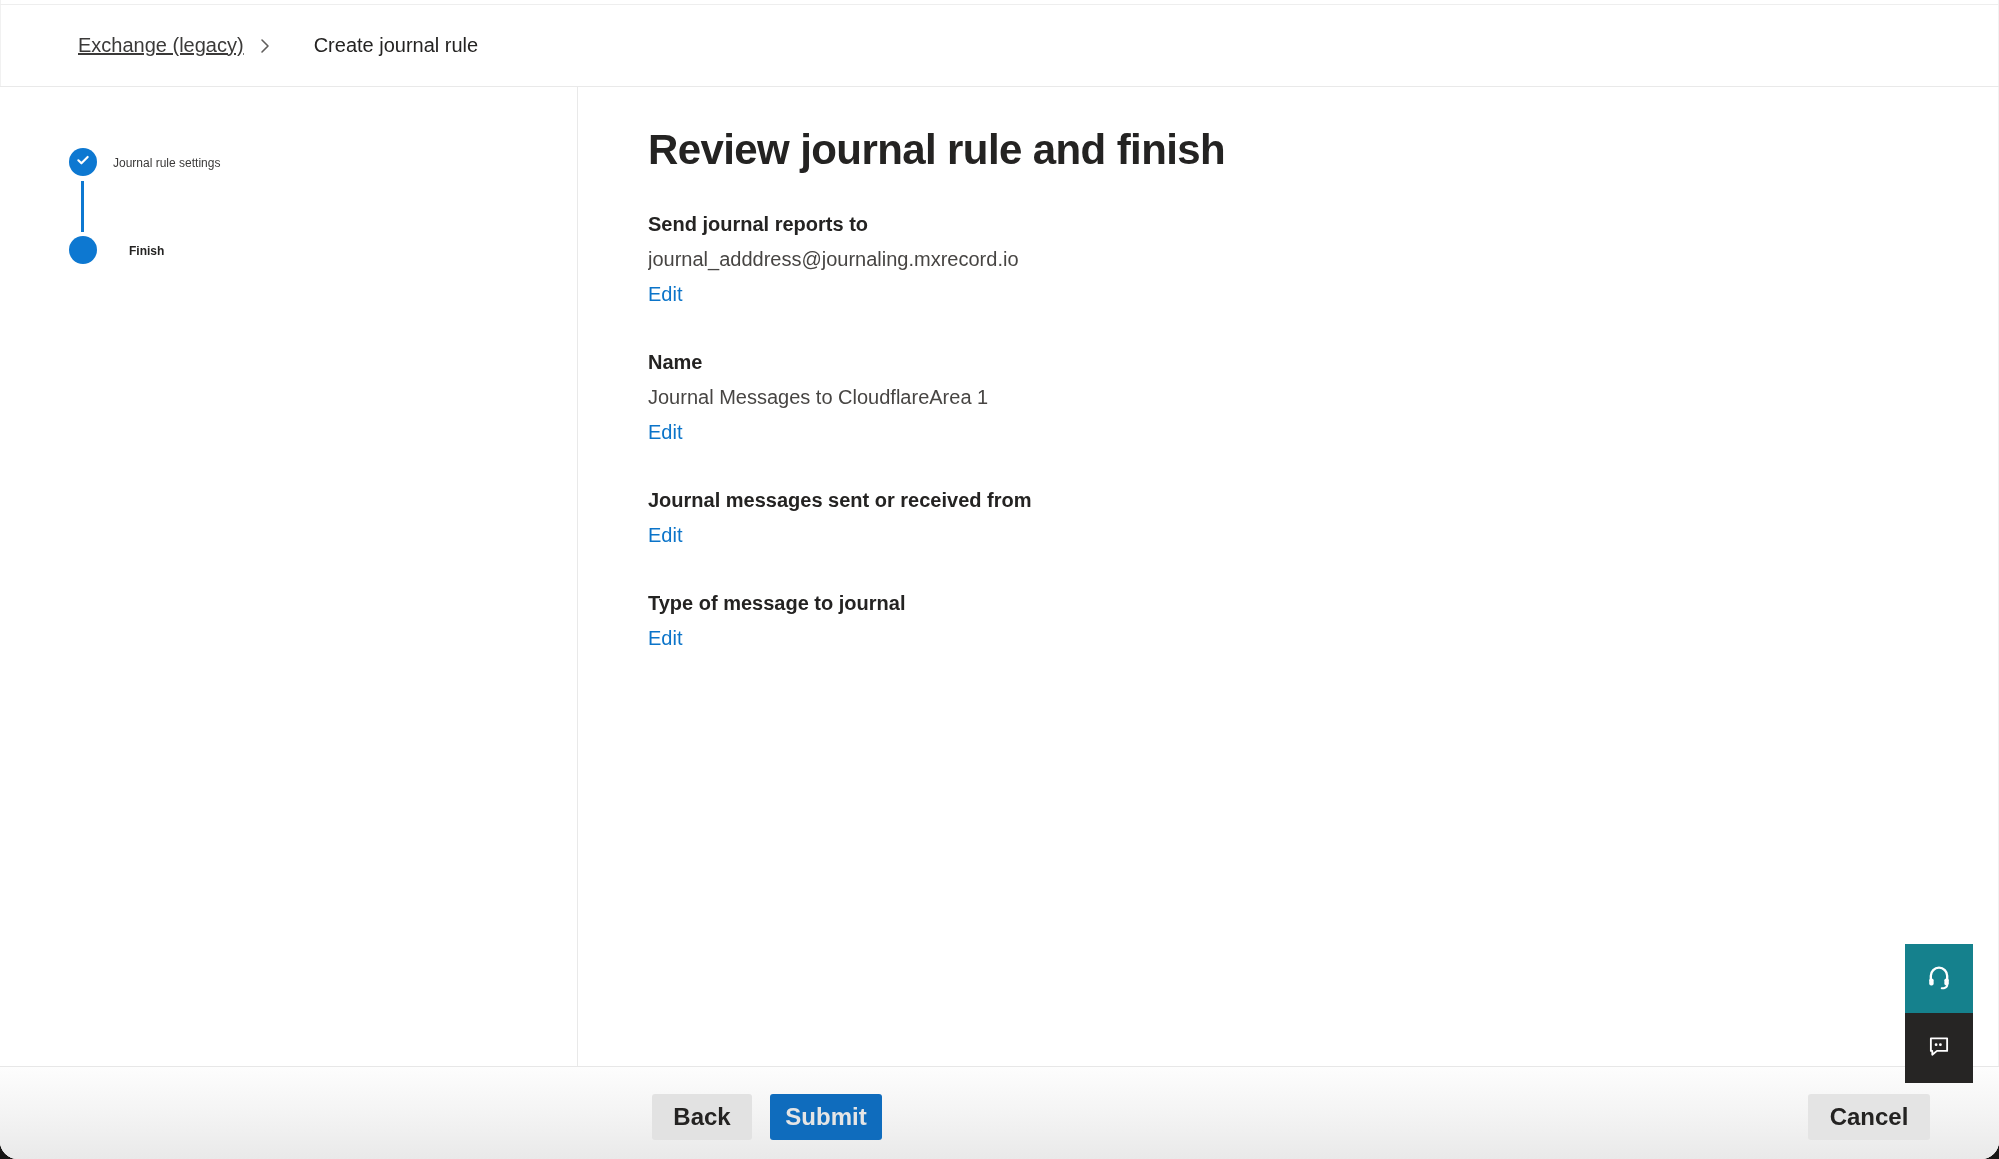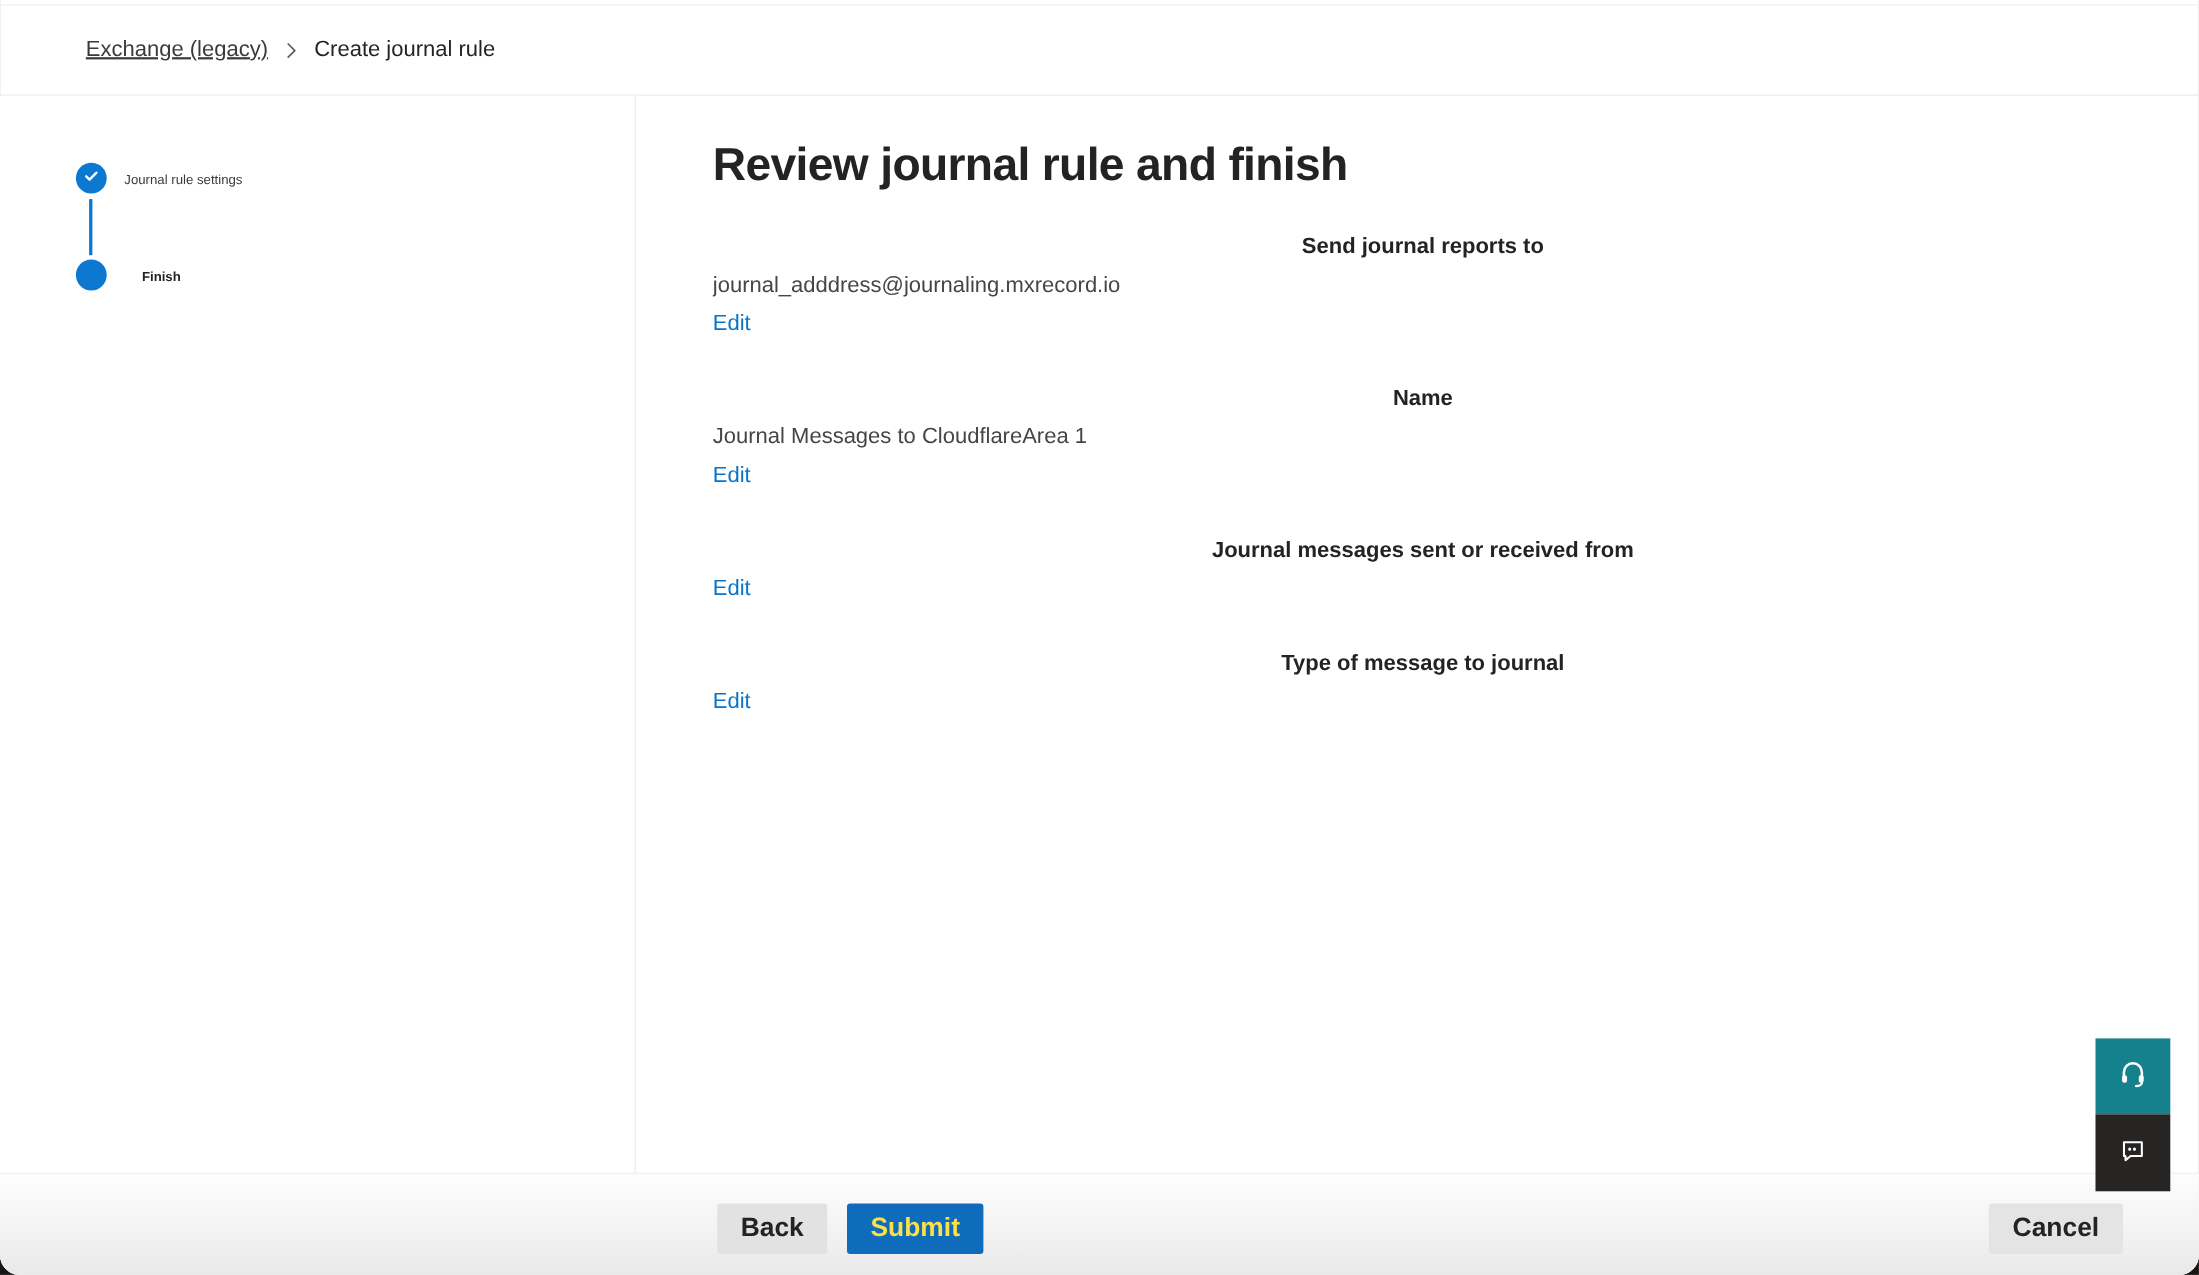--- a/index.html
+++ b/index.html
@@ -14,57 +14,57 @@
     border-radius:0 0 18px 18px;
     box-shadow:inset 1px 0 0 #f1f1f1, inset -1px 0 0 #f1f1f1;
   }
   .top-line{position:absolute;top:4px;left:0;right:0;height:1px;background:#eeeeee;}
 
   
   .header{position:absolute;top:5px;left:0;right:0;height:81px;border-bottom:1px solid var(--divider,#e9e9e9);padding-left:20px;}
   .breadcrumb{position:absolute;left:78px;top:0;height:81px;display:flex;align-items:center;gap:14px;font-size:20px;}
   .crumb-root{color:#3b3a39;text-decoration:underline;cursor:pointer;}
   .crumb-sep{display:flex;align-items:center;color:#605e5c;}
-  .crumb-current{color:var(--text-primary,#242322);}
+  .crumb-current{color:var(--text-primary,#242322);margin-left:28px;}
 
   
   .sidebar{position:absolute;top:87px;left:0;width:577px;bottom:92px;border-right:1px solid var(--divider,#e9e9e9);background:#fff;}
   .step-circle{
     position:absolute;width:28px;height:28px;border-radius:50%;
     background:var(--step-blue,#0d78d1);display:flex;align-items:center;justify-content:center;cursor:pointer;
   }
   .step1-circle{left:69px;top:61px;}
   .step2-circle{left:69px;top:149px;}
   .step-connector{position:absolute;left:81px;top:94px;width:3px;height:51px;background:var(--step-blue,#0d78d1);}
   .step-label{position:absolute;left:113px;font-size:12px;line-height:26px;cursor:pointer;}
   .step1-label{top:63px;color:#3b3a39;}
   .step2-label{top:151px;color:var(--text-primary,#242322);font-weight:700;margin-left:16px;}
 
   
   .content{position:absolute;left:648px;top:86px;right:60px;bottom:92px;overflow:hidden;}
   .page-title{margin:40px 0 0;font-size:42px;line-height:48px;font-weight:700;color:var(--text-primary,#242322);letter-spacing:-0.6px;}
   .section{margin-top:33px;}
-  .section-label{font-size:20px;line-height:35px;font-weight:700;color:var(--text-primary,#242322);text-align:center;}
+  .section-label{font-size:20px;line-height:35px;font-weight:700;color:var(--text-primary,#242322);}
   .section-value{font-size:20px;line-height:35px;color:#474543;}
   .edit-link{font-size:20px;line-height:35px;color:var(--link,#0b74c9);cursor:pointer;display:inline-block;}
 
   
   .footer{
     position:absolute;left:0;right:0;bottom:0;height:92px;
     border-top:1px solid #e7e7e7;
     background:linear-gradient(180deg,#fdfdfd 0%,#f3f3f3 55%,#e9e9e9 100%);
     border-radius:0 0 18px 18px;
   }
   .btn{
     position:absolute;top:27px;height:46px;border:none;border-radius:3px;
     font-family:inherit;font-size:24px;font-weight:700;cursor:pointer;
     display:flex;align-items:center;justify-content:center;color:var(--text-primary,#242322);
   }
   .btn-back{left:652px;width:100px;background:#e2e2e2;}
-  .btn-submit{left:770px;width:124px;background:var(--accent,#0f6cbd);color:#fde047;}
+  .btn-submit{left:770px;width:112px;background:var(--accent,#0f6cbd);color:#e5e5e5;}
   .btn-cancel{left:1808px;width:122px;background:#e4e4e4;}
 
   
   .float-btns{position:absolute;right:26px;top:944px;width:68px;z-index:5;}
   .float-btn{width:68px;display:flex;align-items:center;justify-content:center;cursor:pointer;}
   .float-help{height:69px;background:var(--help-teal,#15818d);}
   .float-feedback{height:70px;background:var(--feedback-dark,#262524);}
 </style>
 </head>
 <body>

